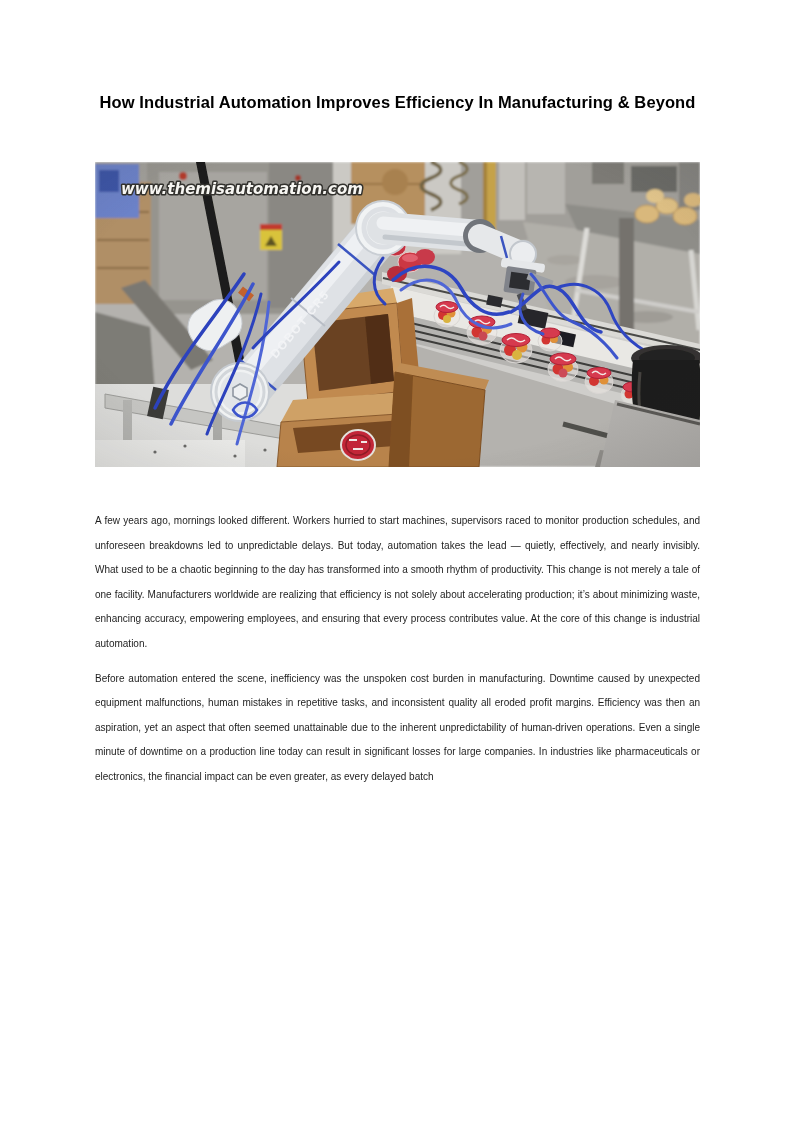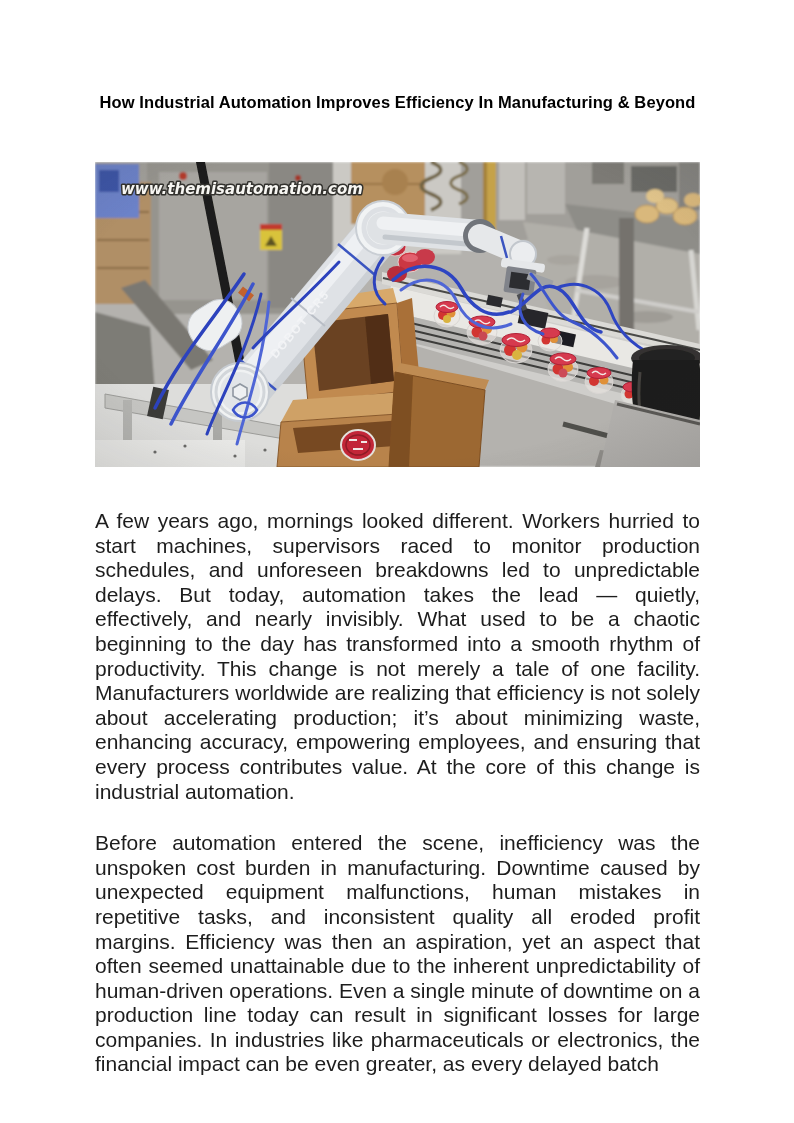--- a/index.html
+++ b/index.html
@@ -24,26 +24,26 @@
     letter-spacing:0.1px;
   }
   .hero{
     margin:43px 16px 0 0;
     width:605px;height:305px;
     overflow:hidden;
   }
   .hero svg{display:block;}
   .body-text{
     margin:42px 0 0 0;
-    font-size:21px;
+    font-size:10px;
     line-height:24.6px;
     text-align:justify;
     color:#1d1d1d;
   }
-  .body-text.second{margin-top:27px;}
+  .body-text.second{margin-top:10px;}
   .section-heading{
     margin:13px 0 0 0;
     font-size:15.5px;
     line-height:25px;
     font-weight:700;
     color:#111111;
   }
   .wm{
     font-family:"DejaVu Sans",sans-serif;
     font-size:15px;

